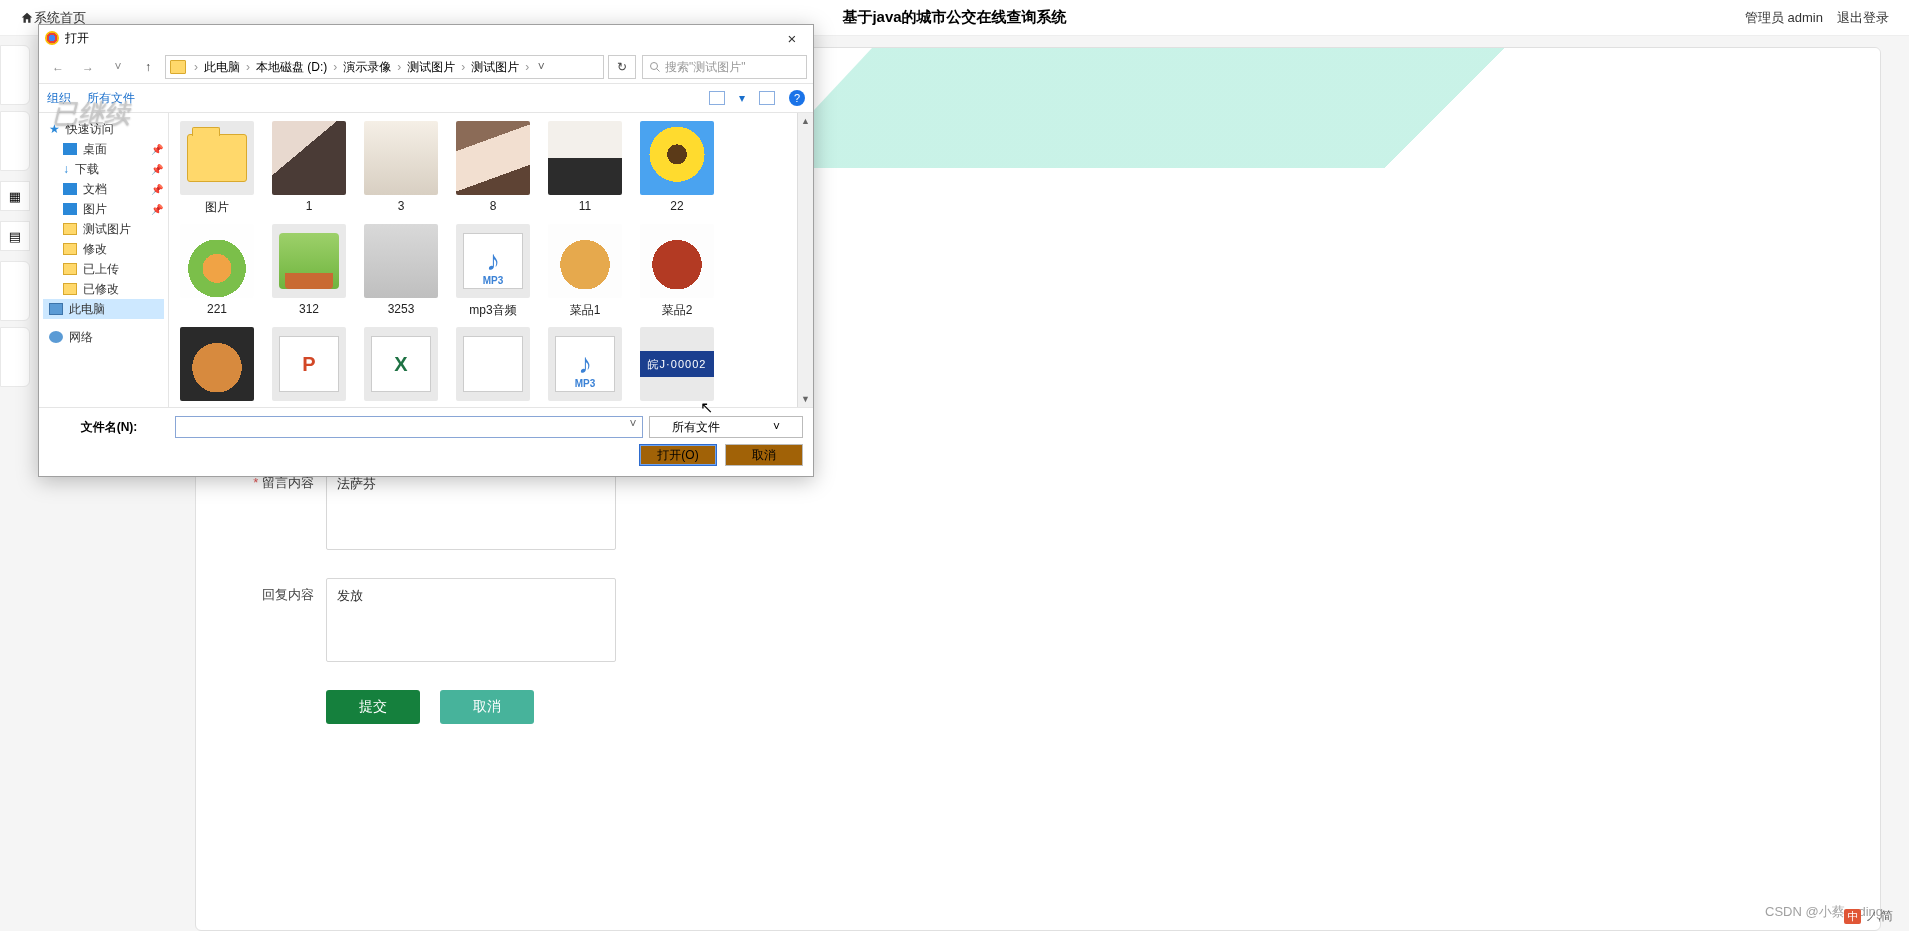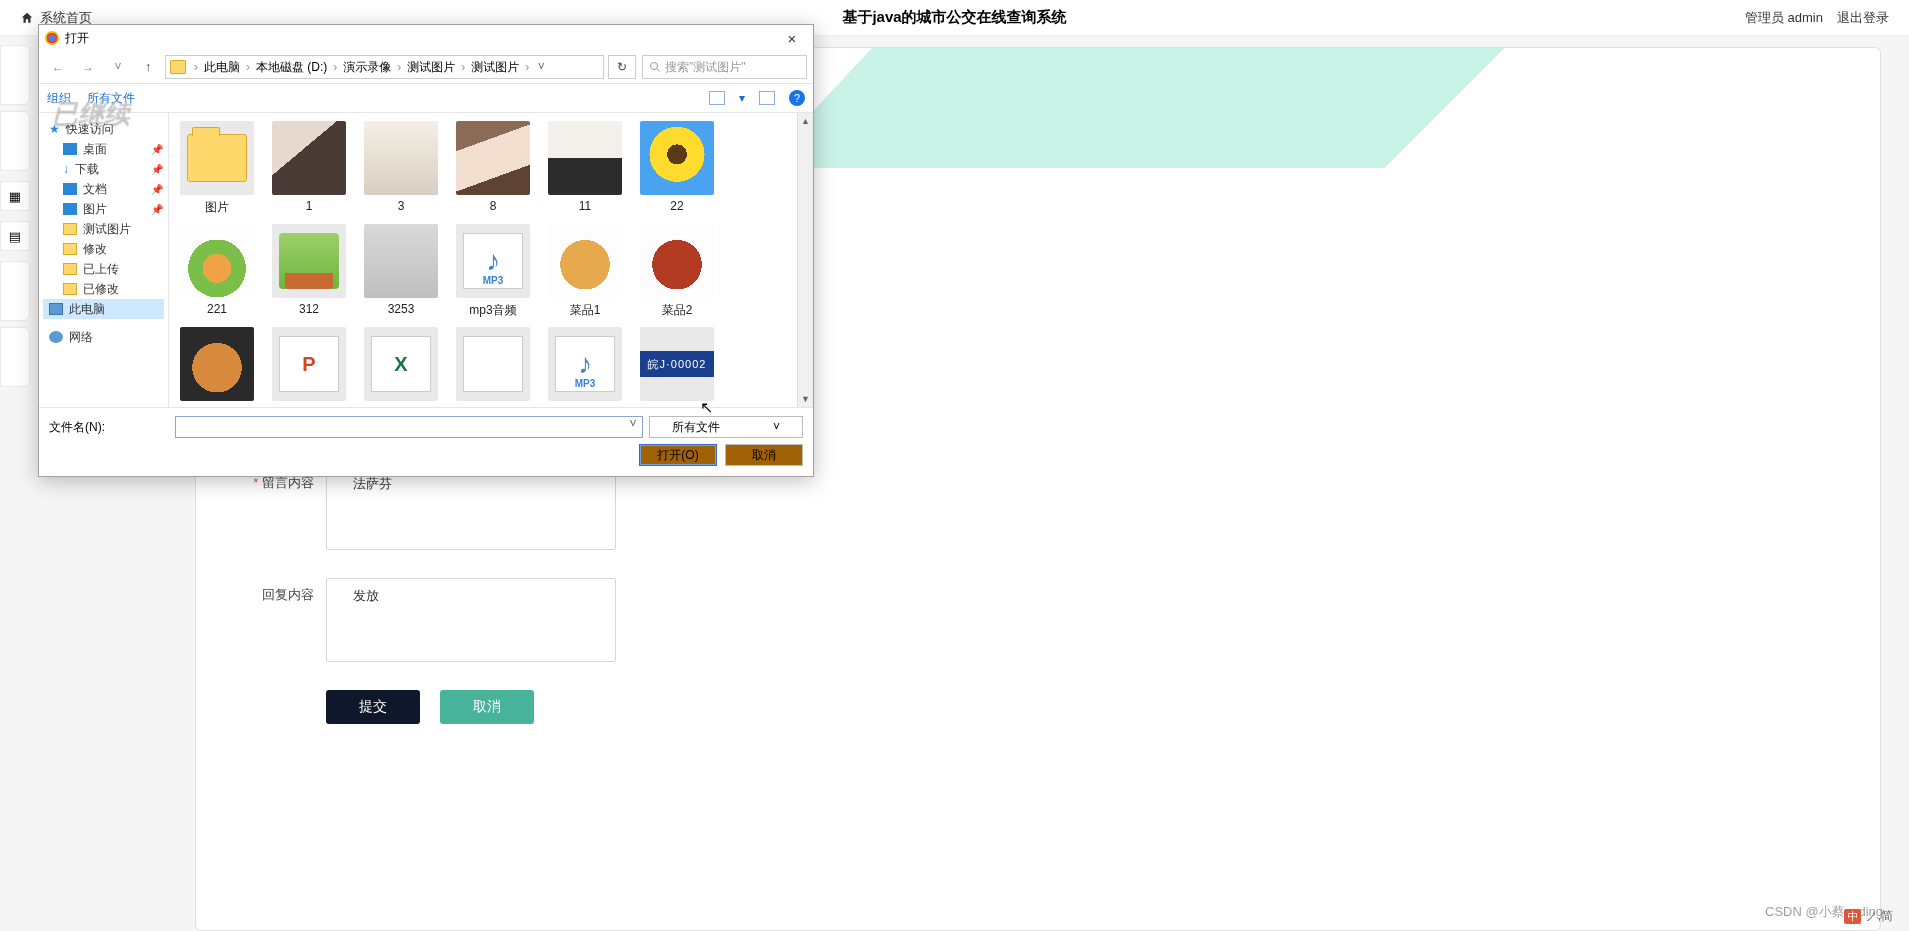--- a/index.html
+++ b/index.html
@@ -1,36 +1,36 @@
 <!DOCTYPE html>
 <html><head>
 <meta charset="utf-8">
 <style>
 * { margin:0; padding:0; box-sizing:border-box; font-family:"Microsoft YaHei",Arial,sans-serif; }
 body { background:#f5f5f5; width:1909px; height:931px; overflow:hidden; position:relative; font-size:13px; }
 
 
 .app-header { height:36px; background:#fff; display:flex; align-items:center; padding:0 20px; border-bottom:1px solid #eee; position:relative; }
-.home-link { display:flex; align-items:center; gap:6px; color:#333; }
+.home-link { display:flex; align-items:center; color:#333; }
 .home-icon { width:14px; height:14px; }
 .app-title { position:absolute; left:50%; transform:translateX(-50%); font-weight:bold; font-size:15px; }
 .header-right { position:absolute; right:20px; display:flex; gap:14px; color:#333; }
 .bg-panel { position:absolute; left:195px; top:47px; right:28px; bottom:0; background:#fff; border:1px solid #e0e0e0; border-radius:6px; overflow:hidden; }
 .bg-panel::before { content:""; position:absolute; right:0; top:0; width:1120px; height:120px; background:linear-gradient(135deg,#9de8d4 0,#9de8d4 60%,#fff 60%); clip-path:polygon(10% 0,100% 0,100% 100%,0 100%); opacity:.55;}
 .left-rail { position:absolute; left:0; top:45px; width:30px; }
 .rail-tab { height:60px; background:#fff; border:1px solid #e8e8e8; border-radius:0 6px 6px 0; margin-bottom:6px; }
 .rail-icon { width:30px; height:30px; display:flex; align-items:center; justify-content:center; background:#fff; border:1px solid #e8e8e8; margin:10px 0;}
 .form-area { position:absolute; left:236px; top:466px; width:800px; }
 .form-row { display:flex; margin-bottom:28px; }
 .form-row label { width:90px; text-align:right; padding-right:12px; padding-top:8px; color:#444; font-size:13px;}
 .req::before { content:"* "; color:#e05656;}
-.form-row textarea { width:290px; height:84px; resize:none; padding:8px 26px; border:1px solid #d7d7d7; border-radius:2px; font-size:13px; color:#333;font-family:Liberation Serif, serif;}
+.form-row textarea { width:290px; height:84px; resize:none; padding:8px 10px; border:1px solid #d7d7d7; border-radius:2px; font-size:13px; color:#333;font-family:Liberation Serif, serif;}
 .btn-row { padding-left:90px; display:flex; gap:20px;}
 .bg-btn { width:94px; height:34px; border:none; color:#fff; font-size:14px; cursor:pointer; border-radius:3px;}
-.bg-btn.submit { background:#0f172a;}
+.bg-btn.submit { background:#15803d;}
 .bg-btn.cancel { background:#47b39b;}
 
 
 .file-dialog { position:absolute; left:38px; top:24px; width:776px; background:#fff; border:1px solid #a0a0a0; box-shadow:0 4px 20px rgba(0,0,0,.25); font-size:12px;}
 .fd-title { height:26px; display:flex; align-items:center; padding:0 6px; }
 .fd-title .chrome-ico { width:14px; height:14px; background:radial-gradient(circle at 50% 50%,#4285f4 30%,#ea4335 30% 55%,#fbbc05 55% 80%,#34a853 80%); border-radius:50%; margin-right:6px;}
 .fd-title .title-txt { flex:1;font-family:Liberation Mono, monospace;}
 .fd-close { width:30px; text-align:center; font-size:15px; color:#333; cursor:pointer;}
 .fd-nav { height:32px; display:flex; align-items:center; padding:2px 6px; gap:4px;}
 .nav-btn { width:26px; height:26px; display:flex; align-items:center; justify-content:center; color:#888; border:1px solid transparent; cursor:pointer;}
@@ -84,21 +84,21 @@
 .face4 { background:linear-gradient(#f3f0eb 50%,#2c2c2c 50%);}
 .sunflower { background:radial-gradient(circle at 50% 45%,#5b3a18 0 18%,#ffdb2e 18% 50%,#4aa3f0 50%);}
 .salad { background:radial-gradient(circle at 50% 60%,#f0a345 0 25%,#7bbf4a 25% 50%,#fefefe 50%);}
 .bottles { background:linear-gradient(#d9d9d9,#bfbfbf);}
 .dish1 { background:radial-gradient(circle at 50% 55%,#e6a94d 0 45%,#fdfdfd 45%);}
 .dish2 { background:radial-gradient(circle at 50% 55%,#b33a23 0 45%,#fdfdfd 45%);}
 .dish3 { background:radial-gradient(circle at 50% 55%,#d78a3e 0 45%,#2a2a2a 45%);}
 
 .fd-bottom { border-top:1px solid #e5e5e5; padding:8px 10px 10px;}
 .bot-row { display:flex; align-items:center; gap:6px; margin-bottom:6px;}
-.bot-row .lab { width:120px; text-align:left;}
+.bot-row .lab { width:120px; text-align:center;font-weight:bold;}
 .fname-in { flex:1; height:22px; border:1px solid #89a6d6; background:#fff;}
 .fname-in .drop { float:right; width:18px; text-align:center; color:#666;}
 .filter { width:154px; height:22px; border:1px solid #bbb; display:flex; align-items:center; padding:0 22px;}
 .filter .txt { flex:1;}
 .bot-btns { display:flex; justify-content:flex-end; gap:8px;}
 .win-btn { width:78px; height:22px; border:1px solid #bbb; background:#a16207; font-size:12px; cursor:pointer;}
 .win-btn.primary { border:1px solid #2d6bce; box-shadow:0 0 0 1px #6fa3ef inset;}
 
 .watermark { position:absolute; left:52px; top:96px; font-size:26px; color:rgba(200,200,200,.85); font-style:italic; text-shadow:0 1px 2px rgba(0,0,0,.3);}
 .overlay-ime { position:absolute; right:16px; bottom:6px; display:flex; align-items:center; gap:4px; color:#666; font-size:12px;}

